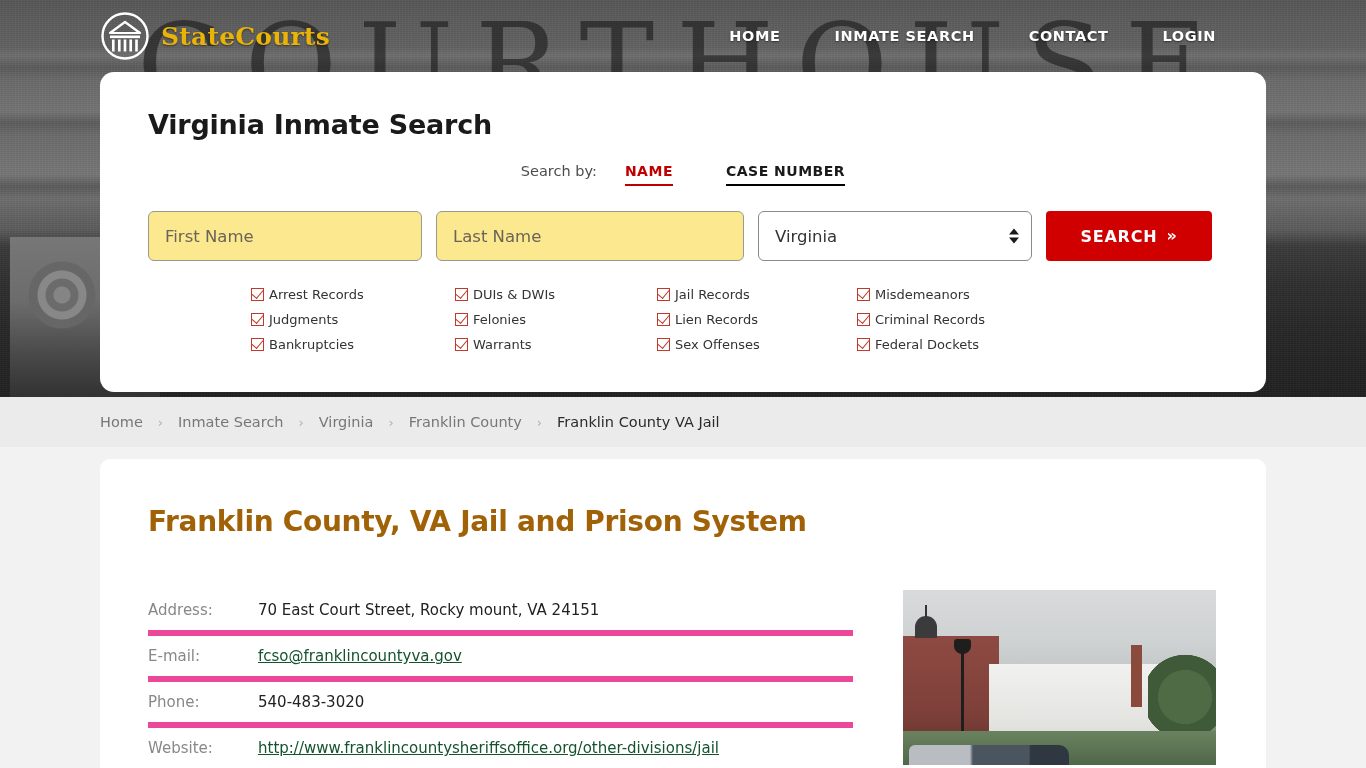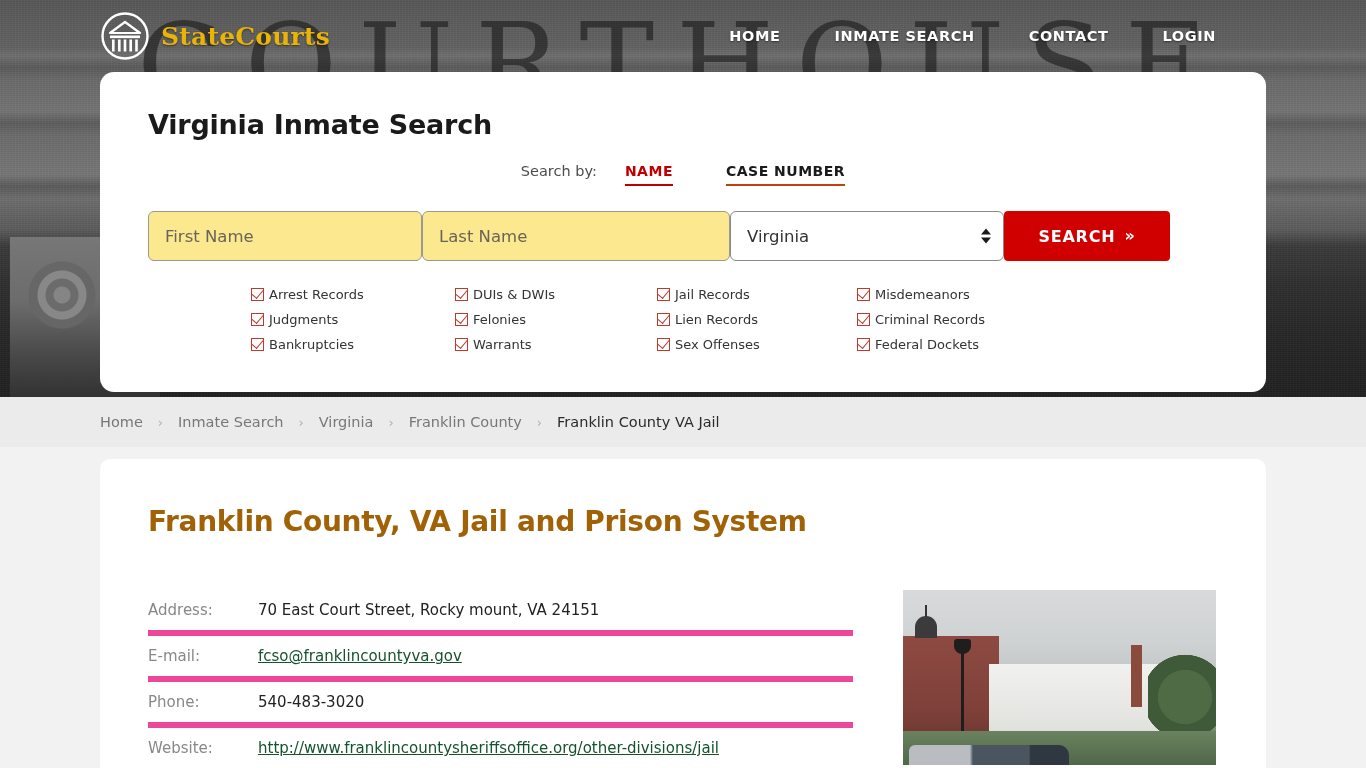--- a/index.html
+++ b/index.html
@@ -121,25 +121,26 @@
   }
   .searchby-label { font-size: 14.5px; color: #4d4d4d; }
   .tab {
     font-size: 14px;
     font-weight: bold;
     letter-spacing: .5px;
     padding-bottom: 5px;
     cursor: pointer;
   }
   .tab.active { color: #c00000; border-bottom: 2px solid #c00000; }
-  .tab.inactive { color: #1a1a1a; border-bottom: 2px solid #c2410c; margin-left: 25px; }
+  .tab.inactive { color: #1a1a1a; border-bottom: 2px solid #000000; margin-left: 25px; }
 
   .form-row {
     display: flex;
     align-items: center;
+    gap: 14px;
     margin-top: 25px;
   }
   .field {
     height: 50px;
     border-radius: 6px;
     border: 1px solid #9a9a8e;
     background: #fce88e;
     font-size: 16.5px;
     color: #555047;
     padding: 0 16px;

